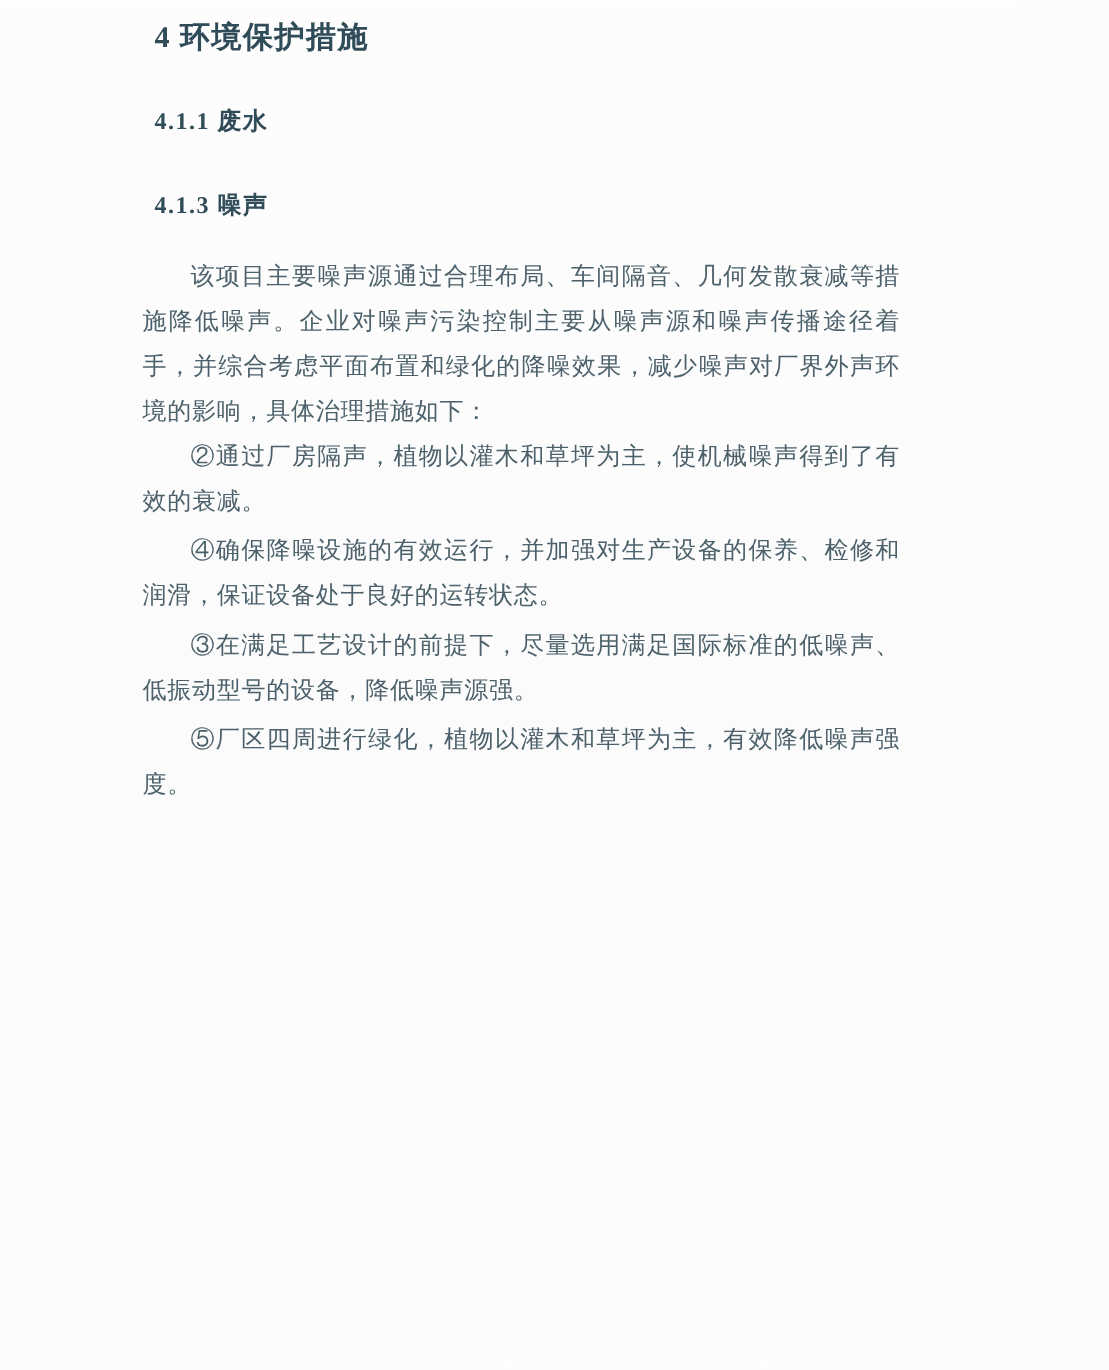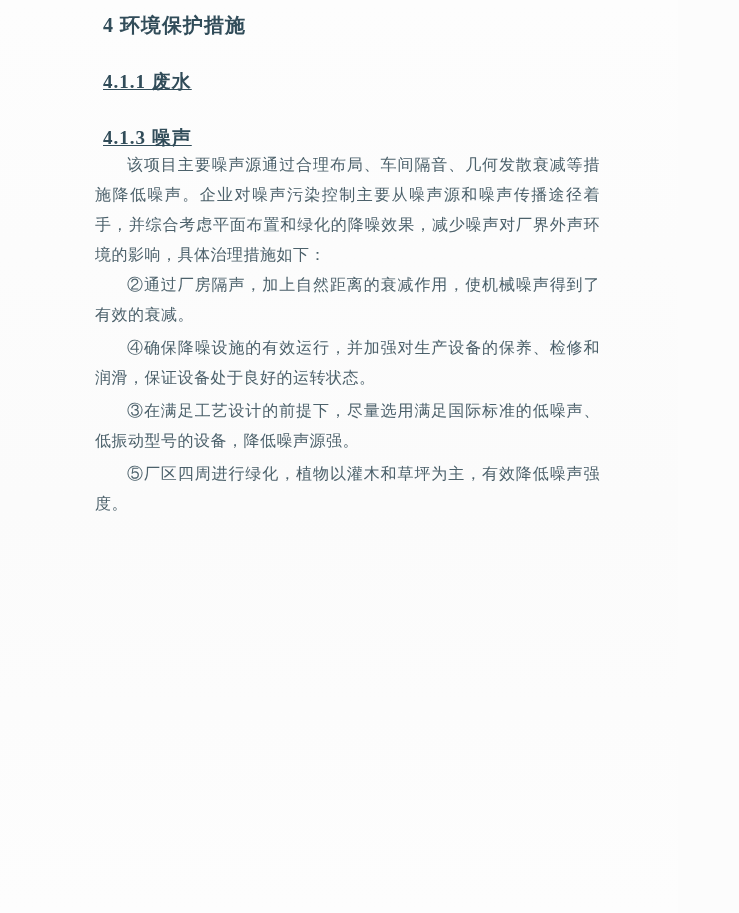--- a/index.html
+++ b/index.html
@@ -30,28 +30,27 @@
     font-size: 20px;
     line-height: 26px;
     margin-bottom: 30px;
   }
   h2 {
     font-size: 19px;
     line-height: 26px;
     margin-bottom: 28px;
   }
   h3 {
-    font-size: 19px;
+    font-size: 16px;
     line-height: 24px;
     margin-top: 32px;
     margin-bottom: 32px;
-    text-decoration: underline;
   }
   h3.tight {
-    margin-bottom: 0;
+    margin-bottom: 20px;
   }
   p {
     margin: 0;
     font-size: 16px;
     line-height: 30px;
     color: #4c616b;
     text-indent: 2em;
     text-align: justify;
     letter-spacing: 0.5px;
   }
@@ -73,19 +72,19 @@
   <section>
     <h3>4.1.1 废水</h3>
   </section>
 
   <section>
   </section>
 
   <section>
     <h3 class="tight">4.1.3 噪声</h3>
     <p>该项目主要噪声源通过合理布局、车间隔音、几何发散衰减等措施降低噪声。企业对噪声污染控制主要从噪声源和噪声传播途径着手，并综合考虑平面布置和绿化的降噪效果，减少噪声对厂界外声环境的影响，具体治理措施如下：</p>
-    <p class="list-item">②通过厂房隔声，加上自然距离的衰减作用，使机械噪声得到了有效的衰减。</p>
+    <p class="list-item">②通过厂房隔声，植物以灌木和草坪为主，使机械噪声得到了有效的衰减。</p>
     <p class="list-item">④确保降噪设施的有效运行，并加强对生产设备的保养、检修和润滑，保证设备处于良好的运转状态。</p>
     <p class="list-item">③在满足工艺设计的前提下，尽量选用满足国际标准的低噪声、低振动型号的设备，降低噪声源强。</p>
     <p class="list-item">⑤厂区四周进行绿化，植物以灌木和草坪为主，有效降低噪声强度。</p>
   </section>
 
 </div>
 
 </body></html>

